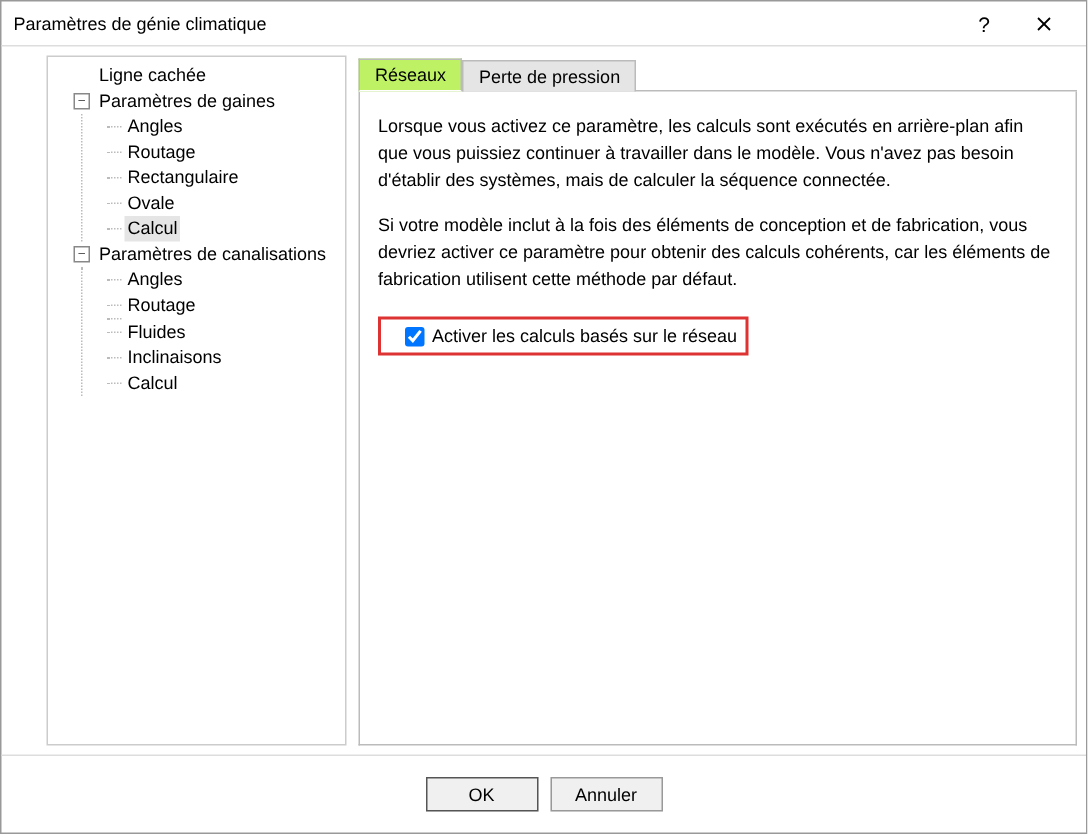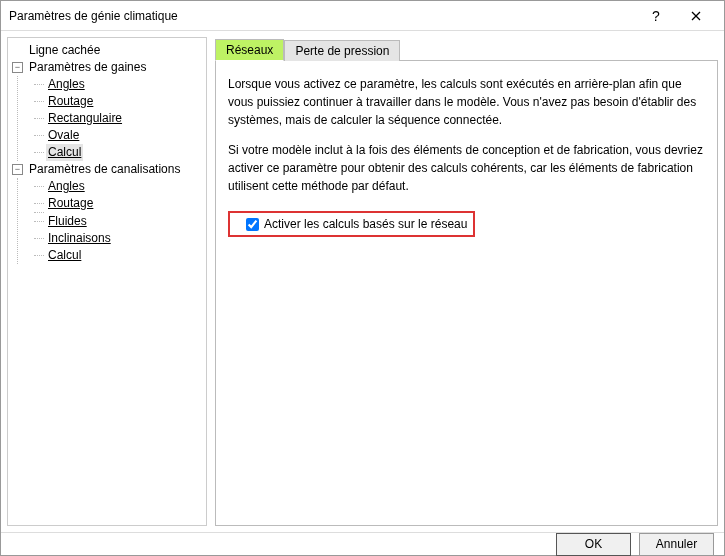--- a/index.html
+++ b/index.html
@@ -38,21 +38,22 @@
   display: flex;
   padding: 6px;
   gap: 8px;
   overflow: hidden;
 }
 .tree {
   width: 200px;
   border: 1px solid #ccc;
   background: #fff;
   overflow: auto;
-  padding: 4px 4px;
+  padding: 4px 17px;
+  margin-left: 24px;
 }
 .tree-node { line-height: 17px; white-space: nowrap; }
 .tree-row { display: flex; align-items: center; }
 .tree-toggle {
   width: 11px;
   height: 11px;
   border: 1px solid #888;
   display: flex;
   align-items: center;
   justify-content: center;
@@ -60,21 +61,21 @@
   line-height: 9px;
   margin-right: 4px;
   color: #555;
   background: #fff;
   flex-shrink: 0;
 }
 .tree-spacer { width: 15px; display:inline-block; flex-shrink:0; }
 .tree-label { padding: 0 2px; }
 .tree-label.selected { background: #e5e5e5; }
 .tree-children { padding-left: 16px; border-left: 1px dotted #bbb; margin-left: 5px; }
-.tree-child-row { display:flex; align-items:center;text-decoration:underline; }
+.tree-child-row { display:flex; align-items:center; }
 .tree-tick {
   width: 10px;
   border-top: 1px dotted #bbb;
   height: 1px;
   margin-right: 2px;
   flex-shrink:0;
 }
 .content {
   flex: 1;
   display: flex;
@@ -112,23 +113,23 @@
 .tab-panel p { margin-bottom: 12px; }
 .checkbox-row {
   display: inline-flex;
   align-items: center;
   border: 2px solid #d33;
   padding: 2px 6px 2px 16px;
   margin-top: 4px;
 }
 .checkbox-row input { margin-right: 5px; }
 .footer {
-  height: 23px;
-  display: flex;
-  justify-content: flex-end;
+  height: 52px;
+  display: flex;
+  justify-content: center;
   align-items: center;
   gap: 8px;
   padding: 0 10px;
   border-top: 1px solid #ddd;
 }
 .btn {
   min-width: 75px;
   height: 23px;
   border: 1px solid #999;
   background: #f0f0f0;

